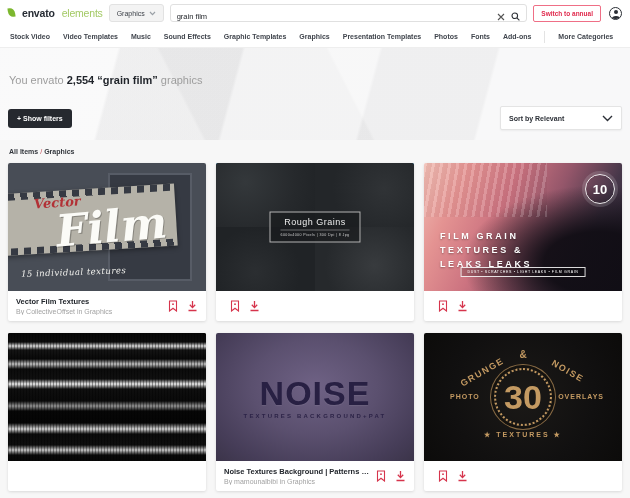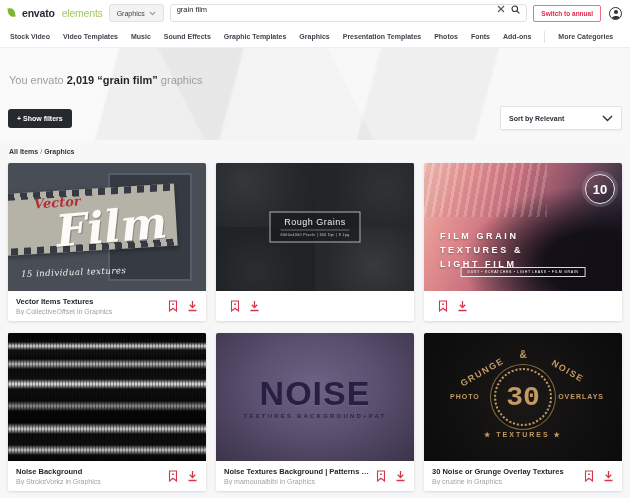--- a/index.html
+++ b/index.html
@@ -7,21 +7,21 @@
   body { font-family:"Liberation Sans", sans-serif; background:#f7f7f7; overflow:hidden; }
 
   
   .topbar { height:26px; background:#fff; display:flex; align-items:center; padding:0 8px; gap:6px; }
   .logo { display:flex; align-items:flex-start; gap:7px; white-space:nowrap; cursor:pointer; }
   .leaf { width:7px; height:9px; background:#7cb72e; border-radius:0 70% 0 70%; display:inline-block; transform:translateY(1px) rotate(-8deg); }
   .logo .envato { font-size:10.5px; font-weight:700; color:#272c34; letter-spacing:-.2px; }
   .logo .elements { font-size:10.5px; font-weight:400; color:#a3c964; letter-spacing:-.2px; }
   .cat-pill { display:flex; align-items:center; gap:4px; background:#f3f3f3; border:1px solid #e2e2e2; border-radius:3px; height:18px; padding:0 7px; font-size:7px; color:#3a3f46; cursor:pointer; }
   .cat-pill svg { display:block; }
-  .searchbox { flex:1; display:flex; align-items:flex-start; border:1px solid #e0e0e0; border-radius:3px; height:18px; background:#fff; padding:0 6px; gap:6px; }
+  .searchbox { flex:1; display:flex; align-items:flex-end; border:1px solid #e0e0e0; border-radius:3px; height:18px; background:#fff; padding:0 6px; gap:6px; }
   .searchbox input { flex:1; border:none; outline:none; font-size:7.5px; color:#23262b; font-family:"Liberation Sans", sans-serif; background:transparent; }
   .icon-btn { background:none; border:none; cursor:pointer; display:flex; align-items:center; padding:0; }
   .switch-btn { border:1px solid #ef6f86; background:#fff; color:#e02a4d; font-size:6.5px; font-weight:700; border-radius:2px; padding:4px 7px; white-space:nowrap; cursor:pointer; font-family:"Liberation Sans", sans-serif; }
   .avatar { width:13px; height:13px; border:1.2px solid #2a2e35; border-radius:50%; position:relative; cursor:pointer; overflow:hidden; margin-left:2px; }
   .avatar .head { position:absolute; top:2px; left:50%; transform:translateX(-50%); width:4px; height:4px; background:#2a2e35; border-radius:50%; }
   .avatar .torso { position:absolute; bottom:-2px; left:50%; transform:translateX(-50%); width:8px; height:5px; background:#2a2e35; border-radius:50% 50% 0 0; }
 
   
   .nav { height:22px; background:#fff; border-bottom:1px solid #eee; display:flex; align-items:center; padding:0 10px; gap:13px; }
   .nav-item { font-size:7px; font-weight:700; color:#40454d; white-space:nowrap; cursor:pointer; }
@@ -97,21 +97,21 @@
         #0e0e0e 112px,#c6c6c6 117px,#090909 122px,#060606 128px); }
 
   
   .t-noise-p { background:radial-gradient(ellipse at 50% 42%, #6f6285 0%, #5b506f 45%, #463d58 80%, #3b3449 100%); display:flex; flex-direction:column; align-items:center; justify-content:center; }
   .t-noise-p .big { font-size:34px; font-weight:700; color:#282043; letter-spacing:1px; line-height:1; text-shadow:0 1px 1px rgba(255,255,255,.08); }
   .t-noise-p .sub { font-size:6px; font-weight:700; color:#2c2347; letter-spacing:2.2px; margin-top:3px; }
 
   
   .t-grunge { background:radial-gradient(circle at 50% 50%, #1b1917 0%, #111010 60%, #0c0b0a 100%); color:#c49a62; }
   .t-grunge .ring { position:absolute; left:50%; top:50%; transform:translate(-50%,-50%); width:58px; height:58px; border:2px dotted #c49a62; border-radius:50%; display:flex; align-items:center; justify-content:center; box-shadow:0 0 0 3px #14120f, 0 0 0 4px #8a6c45; }
-  .t-grunge .num { font-family:Liberation Mono, monospace; font-weight:700; font-size:28px; }
+  .t-grunge .num { font-family:Liberation Sans, sans-serif; font-weight:700; font-size:34px; }
   .t-grunge .arc-l { position:absolute; left:34px; top:34px; transform:rotate(-30deg); font-size:9px; font-weight:700; letter-spacing:1.5px; }
   .t-grunge .arc-a { position:absolute; left:50%; top:16px; transform:translateX(-50%); font-size:10px; font-weight:700; }
   .t-grunge .arc-r { position:absolute; right:36px; top:33px; transform:rotate(30deg); font-size:9px; font-weight:700; letter-spacing:1.5px; }
   .t-grunge .side-l { position:absolute; left:26px; top:60px; font-size:7px; font-weight:700; letter-spacing:1px; }
   .t-grunge .side-r { position:absolute; right:18px; top:60px; font-size:7px; font-weight:700; letter-spacing:1px; }
   .t-grunge .bot { position:absolute; left:50%; bottom:22px; transform:translateX(-50%); font-size:7px; font-weight:700; letter-spacing:2px; white-space:nowrap; }
 </style>
 </head>
 <body>
 
@@ -157,21 +157,21 @@
   <span class="nav-item">Graphics</span>
   <span class="nav-item">Presentation Templates</span>
   <span class="nav-item">Photos</span>
   <span class="nav-item">Fonts</span>
   <span class="nav-item">Add-ons</span>
   <span class="nav-div"></span>
   <span class="nav-item">More Categories</span>
 </div>
 
 <div class="hero">
-  <div class="found"><span>You envato </span><b>2,019 “grain film”</b><span> graphics</span></div>
+  <div class="found"><span>You envato </span><b>2,554 “grain film”</b><span> graphics</span></div>
   <div class="hero-toolbar">
     <button class="filters-btn">+ Show filters</button>
     <div class="sort-box">
       <span>Sort by Relevant</span>
       <svg width="11" height="7" viewBox="0 0 11 7">
           <polyline points="1,1 5.5,5.5 10,1" fill="none" stroke="#2c3037" stroke-width="1.4"></polyline>
         </svg>
     </div>
   </div>
 </div>
@@ -188,21 +188,21 @@
       <div class="strip">
         <div class="spk t"></div>
           <div class="spk b"></div>
       </div>
       <div class="w-top">Vector</div>
       <div class="w-main">Film</div>
       <div class="w-sub">15 individual textures</div>
     </div>
     <div class="cfoot">
       <div class="cmeta">
-        <div class="ctitle">Vector Items Textures</div>
+        <div class="ctitle">Vector Film Textures</div>
         <div class="cby">By CollectiveOffset in Graphics</div>
       </div>
       <div class="cicons">
         <svg width="10" height="12" viewBox="0 0 10 12">
             <path d="M1.5 1h7v10L5 8.2 1.5 11z" fill="none" stroke="#d6344c" stroke-width="1.1"></path>
             <circle cx="5" cy="4.2" r=".9" fill="#d6344c"></circle>
           </svg>
         <svg width="11" height="12" viewBox="0 0 11 12">
             <path d="M5.5 1v6" stroke="#d6344c" stroke-width="1.3"></path>
             <path d="M2.8 4.8L5.5 7.6 8.2 4.8" fill="none" stroke="#d6344c" stroke-width="1.3"></path>
@@ -237,21 +237,21 @@
       </div>
     </div>
   </div>
 
   <div class="card">
     <div class="thumb t-leak">
       <div class="slats"></div>
       <div class="titleblock">
         <div>FILM GRAIN</div>
         <div>TEXTURES &amp;</div>
-        <div>LIGHT FILM</div>
+        <div>LEAKS LEAKS</div>
       </div>
       <div class="badge">10</div>
       <div class="bar">DUST • SCRATCHES • LIGHT LEAKS • FILM GRAIN</div>
     </div>
     <div class="cfoot">
       <div class="cicons">
         <svg width="10" height="12" viewBox="0 0 10 12">
             <path d="M1.5 1h7v10L5 8.2 1.5 11z" fill="none" stroke="#d6344c" stroke-width="1.1"></path>
             <circle cx="5" cy="4.2" r=".9" fill="#d6344c"></circle>
           </svg>
@@ -259,37 +259,20 @@
             <path d="M5.5 1v6" stroke="#d6344c" stroke-width="1.3"></path>
             <path d="M2.8 4.8L5.5 7.6 8.2 4.8" fill="none" stroke="#d6344c" stroke-width="1.3"></path>
             <path d="M1.5 10.5h8" stroke="#d6344c" stroke-width="1.3"></path>
           </svg>
       </div>
     </div>
   </div>
 
   <div class="card">
     <div class="thumb t-noise-bw"></div>
-    <div class="cfoot">
-      <div class="cmeta">
-        <div class="ctitle">Noise Background</div>
-        <div class="cby">By StroksVorkz in Graphics</div>
-      </div>
-      <div class="cicons">
-        <svg width="10" height="12" viewBox="0 0 10 12">
-            <path d="M1.5 1h7v10L5 8.2 1.5 11z" fill="none" stroke="#d6344c" stroke-width="1.1"></path>
-            <circle cx="5" cy="4.2" r=".9" fill="#d6344c"></circle>
-          </svg>
-        <svg width="11" height="12" viewBox="0 0 11 12">
-            <path d="M5.5 1v6" stroke="#d6344c" stroke-width="1.3"></path>
-            <path d="M2.8 4.8L5.5 7.6 8.2 4.8" fill="none" stroke="#d6344c" stroke-width="1.3"></path>
-            <path d="M1.5 10.5h8" stroke="#d6344c" stroke-width="1.3"></path>
-          </svg>
-      </div>
-    </div>
   </div>
 
   <div class="card">
     <div class="thumb t-noise-p">
       <div class="big">NOISE</div>
       <div class="sub">TEXTURES BACKGROUND+PAT</div>
     </div>
     <div class="cfoot">
       <div class="cmeta">
         <div class="ctitle">Noise Textures Background | Patterns Seamless</div>
@@ -315,24 +298,20 @@
       <div class="arc-a">&amp;</div>
       <div class="arc-r">NOISE</div>
       <div class="ring">
           <span class="num">30</span>
         </div>
       <div class="side-l">PHOTO</div>
       <div class="side-r">OVERLAYS</div>
       <div class="bot">★ TEXTURES ★</div>
     </div>
     <div class="cfoot">
-      <div class="cmeta">
-        <div class="ctitle">30 Noise or Grunge Overlay Textures</div>
-        <div class="cby">By cruzine in Graphics</div>
-      </div>
       <div class="cicons">
         <svg width="10" height="12" viewBox="0 0 10 12">
             <path d="M1.5 1h7v10L5 8.2 1.5 11z" fill="none" stroke="#d6344c" stroke-width="1.1"></path>
             <circle cx="5" cy="4.2" r=".9" fill="#d6344c"></circle>
           </svg>
         <svg width="11" height="12" viewBox="0 0 11 12">
             <path d="M5.5 1v6" stroke="#d6344c" stroke-width="1.3"></path>
             <path d="M2.8 4.8L5.5 7.6 8.2 4.8" fill="none" stroke="#d6344c" stroke-width="1.3"></path>
             <path d="M1.5 10.5h8" stroke="#d6344c" stroke-width="1.3"></path>
           </svg>

